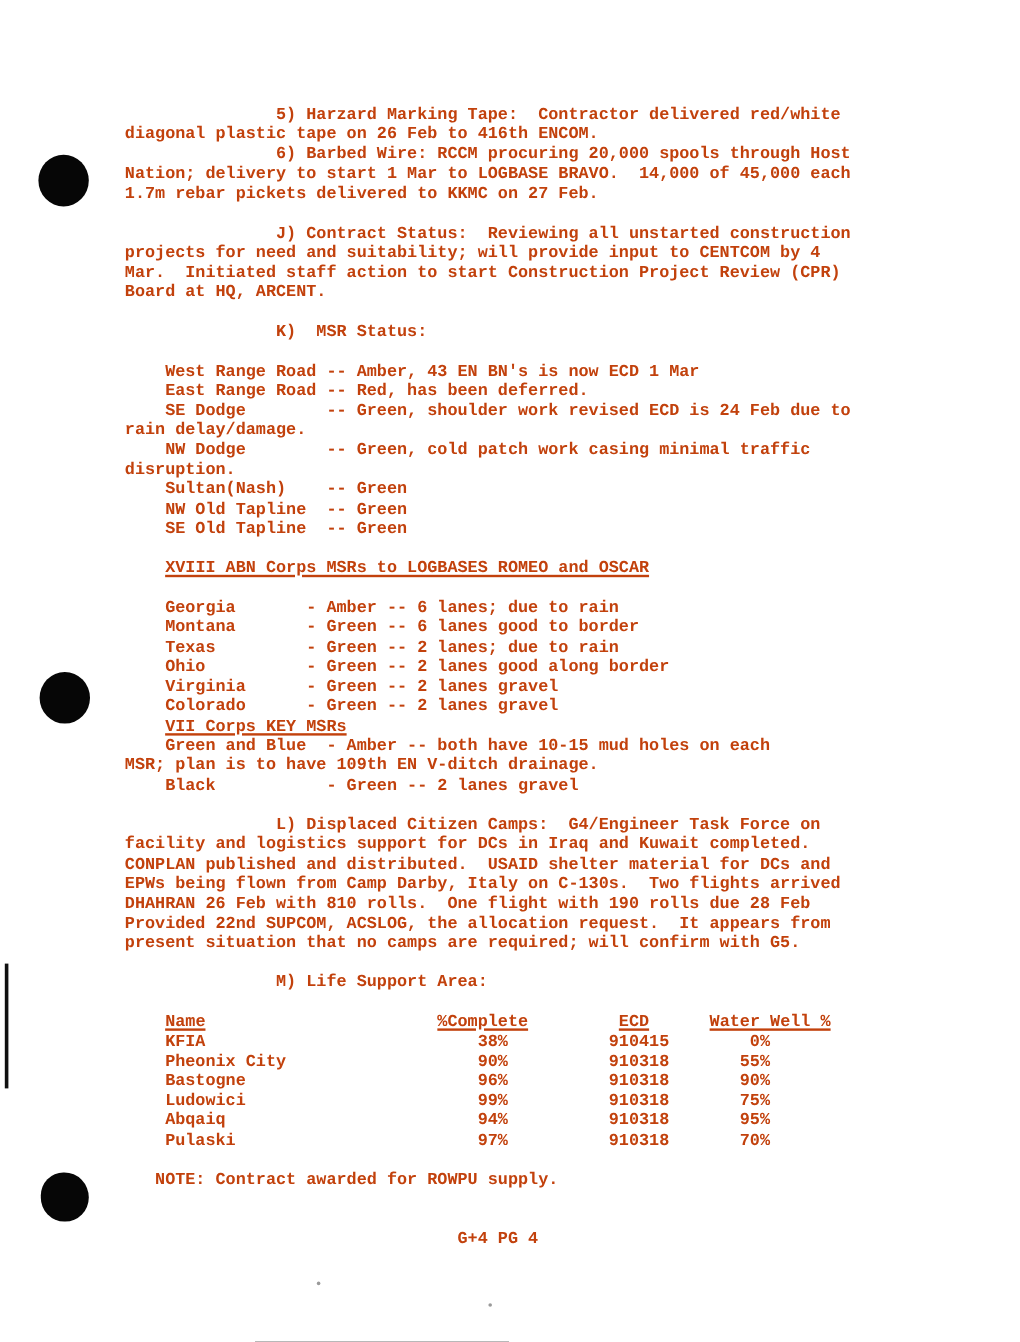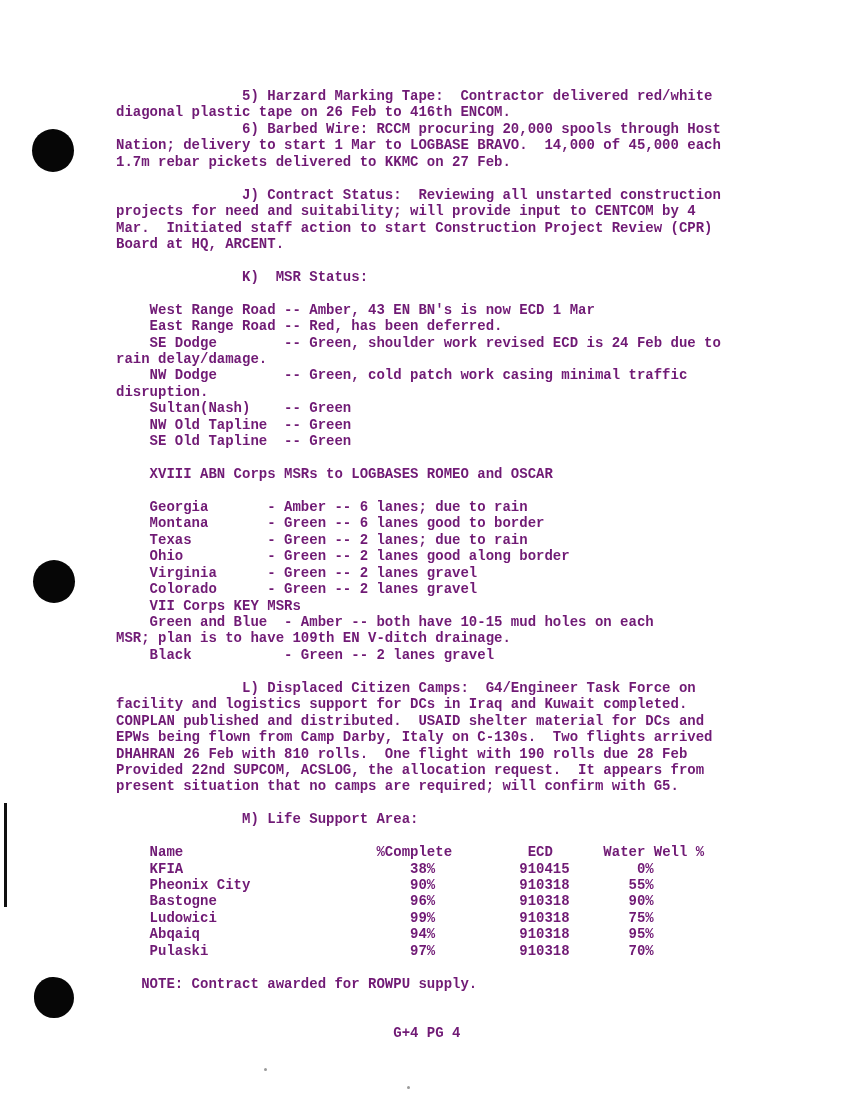--- a/index.html
+++ b/index.html
@@ -5,28 +5,29 @@
   html,body{margin:0;padding:0;background:#888;}
   .page{
     position:relative;
     width:850px;height:1118px;
     background:#ffffff;
     overflow:hidden;
     font-family:"Liberation Mono","DejaVu Sans Mono",monospace;
   }
   .doc{
     position:absolute;
-    left:116px;top:88px;
+    left:104px;top:88px;
     font:700 14px/16.45px "Liberation Mono","DejaVu Sans Mono",monospace;
-    color:#701a75;
+    color:#c2410c;
     white-space:pre;
     letter-spacing:0;
   }
   .line{height:16.45px;}
   .u{
+    text-decoration:underline;
     text-decoration-thickness:1.5px;
     text-underline-offset:2px;
     text-align:center;
   }
   .punch{
     position:absolute;
     background:#060606;
     border-radius:50%;
   }
   .punch-1{left:32px;top:129px;width:42px;height:43px;}

